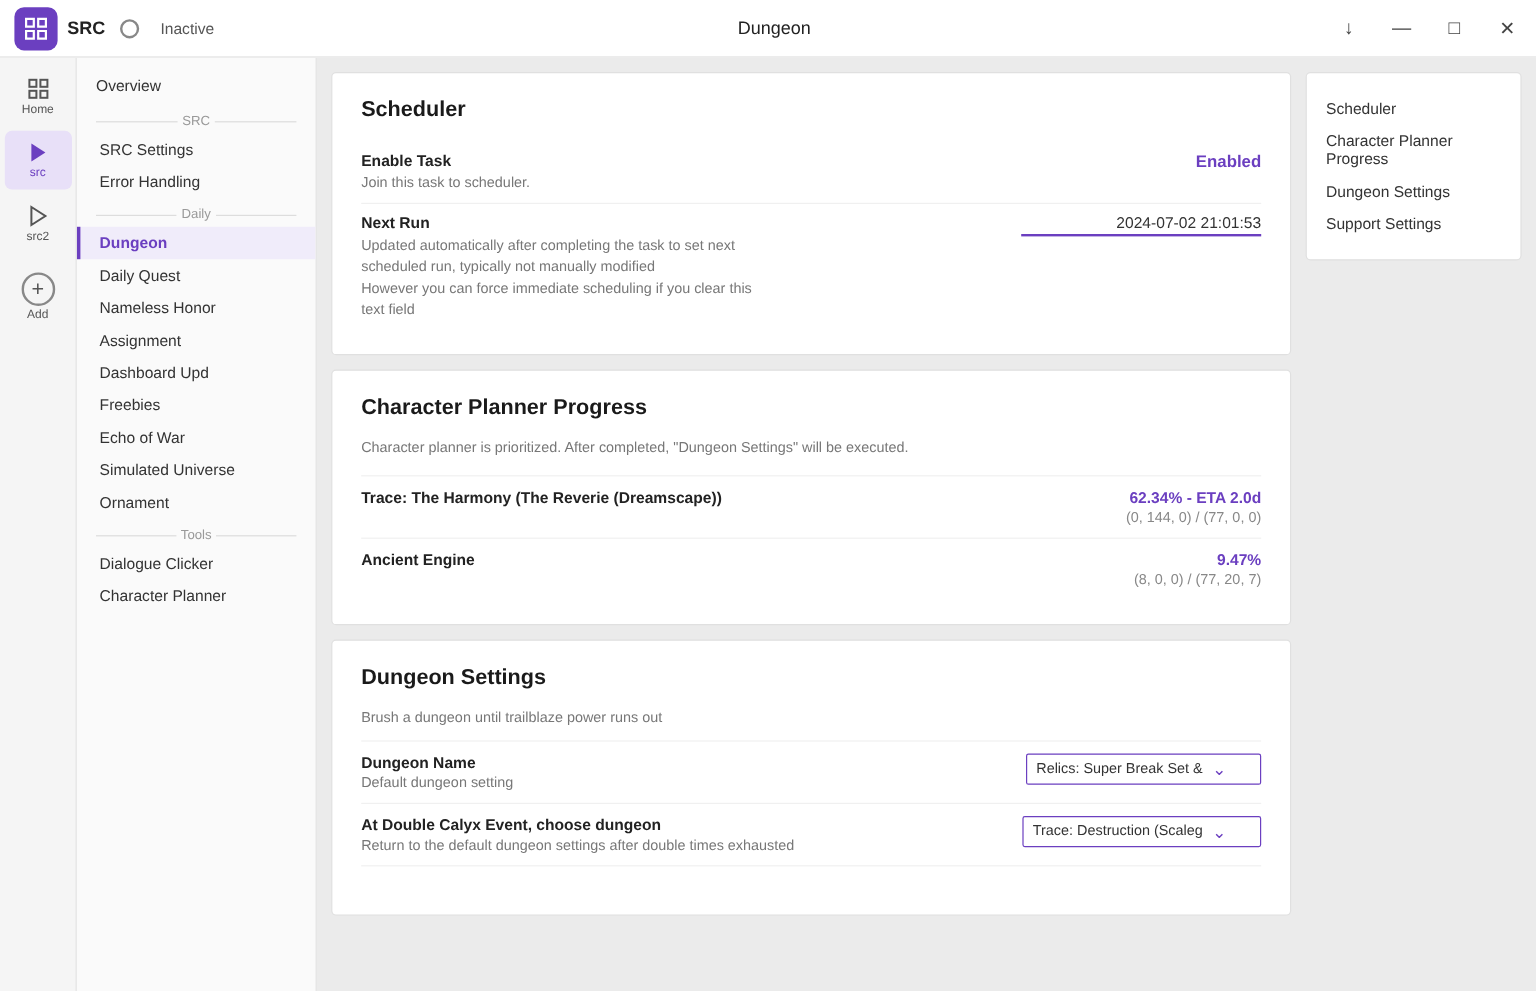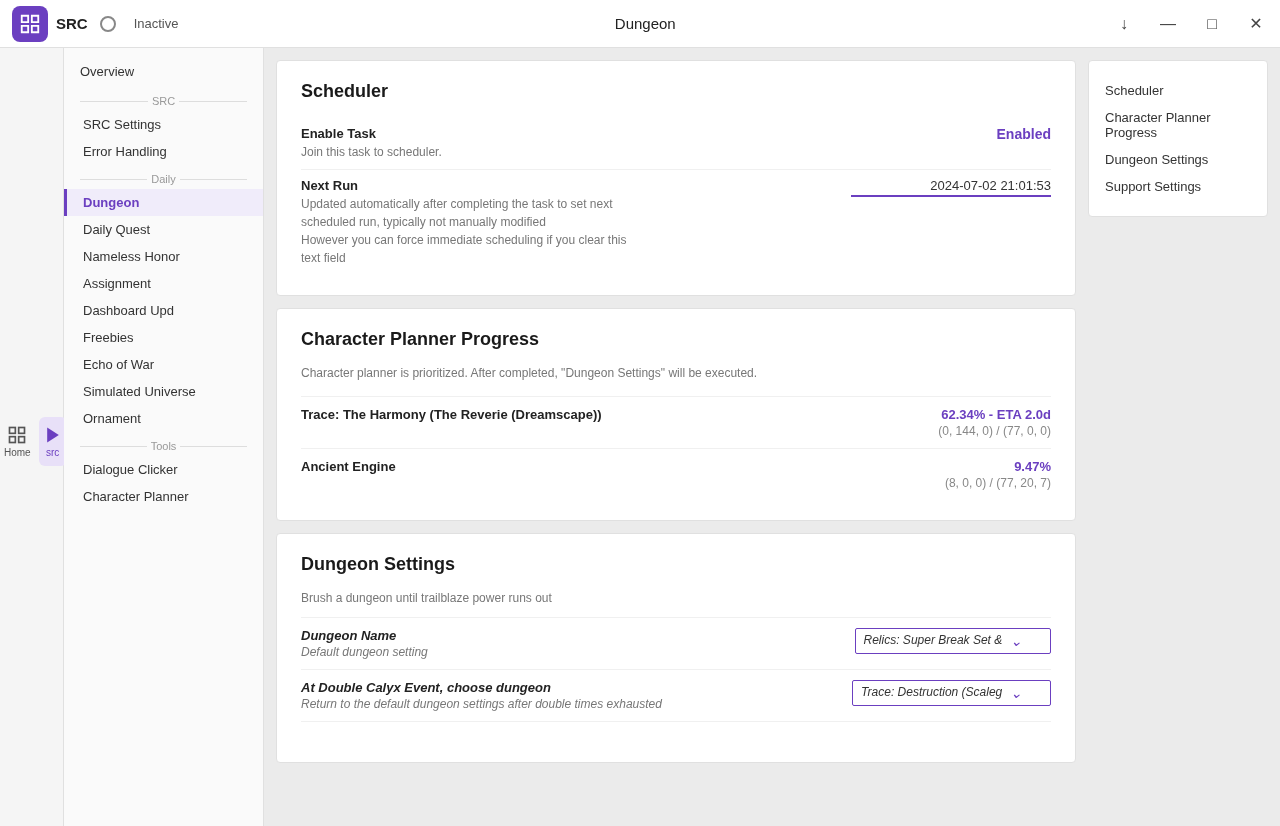--- a/index.html
+++ b/index.html
@@ -60,21 +60,21 @@
       margin-top: 48px;
       height: calc(100vh - 48px);
     }
 
     
     .icon-rail {
       width: 64px;
       background: #f5f5f5;
       border-right: 1px solid #e0e0e0;
       display: flex;
-      flex-direction: row;
+      flex-direction: column;
       align-items: center;
       padding-top: 8px;
       gap: 4px;
     }
     .rail-item {
       width: 56px;
       display: flex;
       flex-direction: column;
       align-items: center;
       padding: 8px 4px;
@@ -249,21 +249,20 @@
       font-weight: 600;
     }
 
     
     .settings-row {
       display: flex;
       align-items: flex-start;
       justify-content: space-between;
       padding: 10px 0;
       border-top: 1px solid #f0f0f0;
-      font-style: italic;
     }
     .settings-row-label {
       font-weight: 600;
       font-size: 13px;
     }
     .settings-row-desc {
       font-size: 12px;
       color: #777;
       margin-top: 2px;
     }

